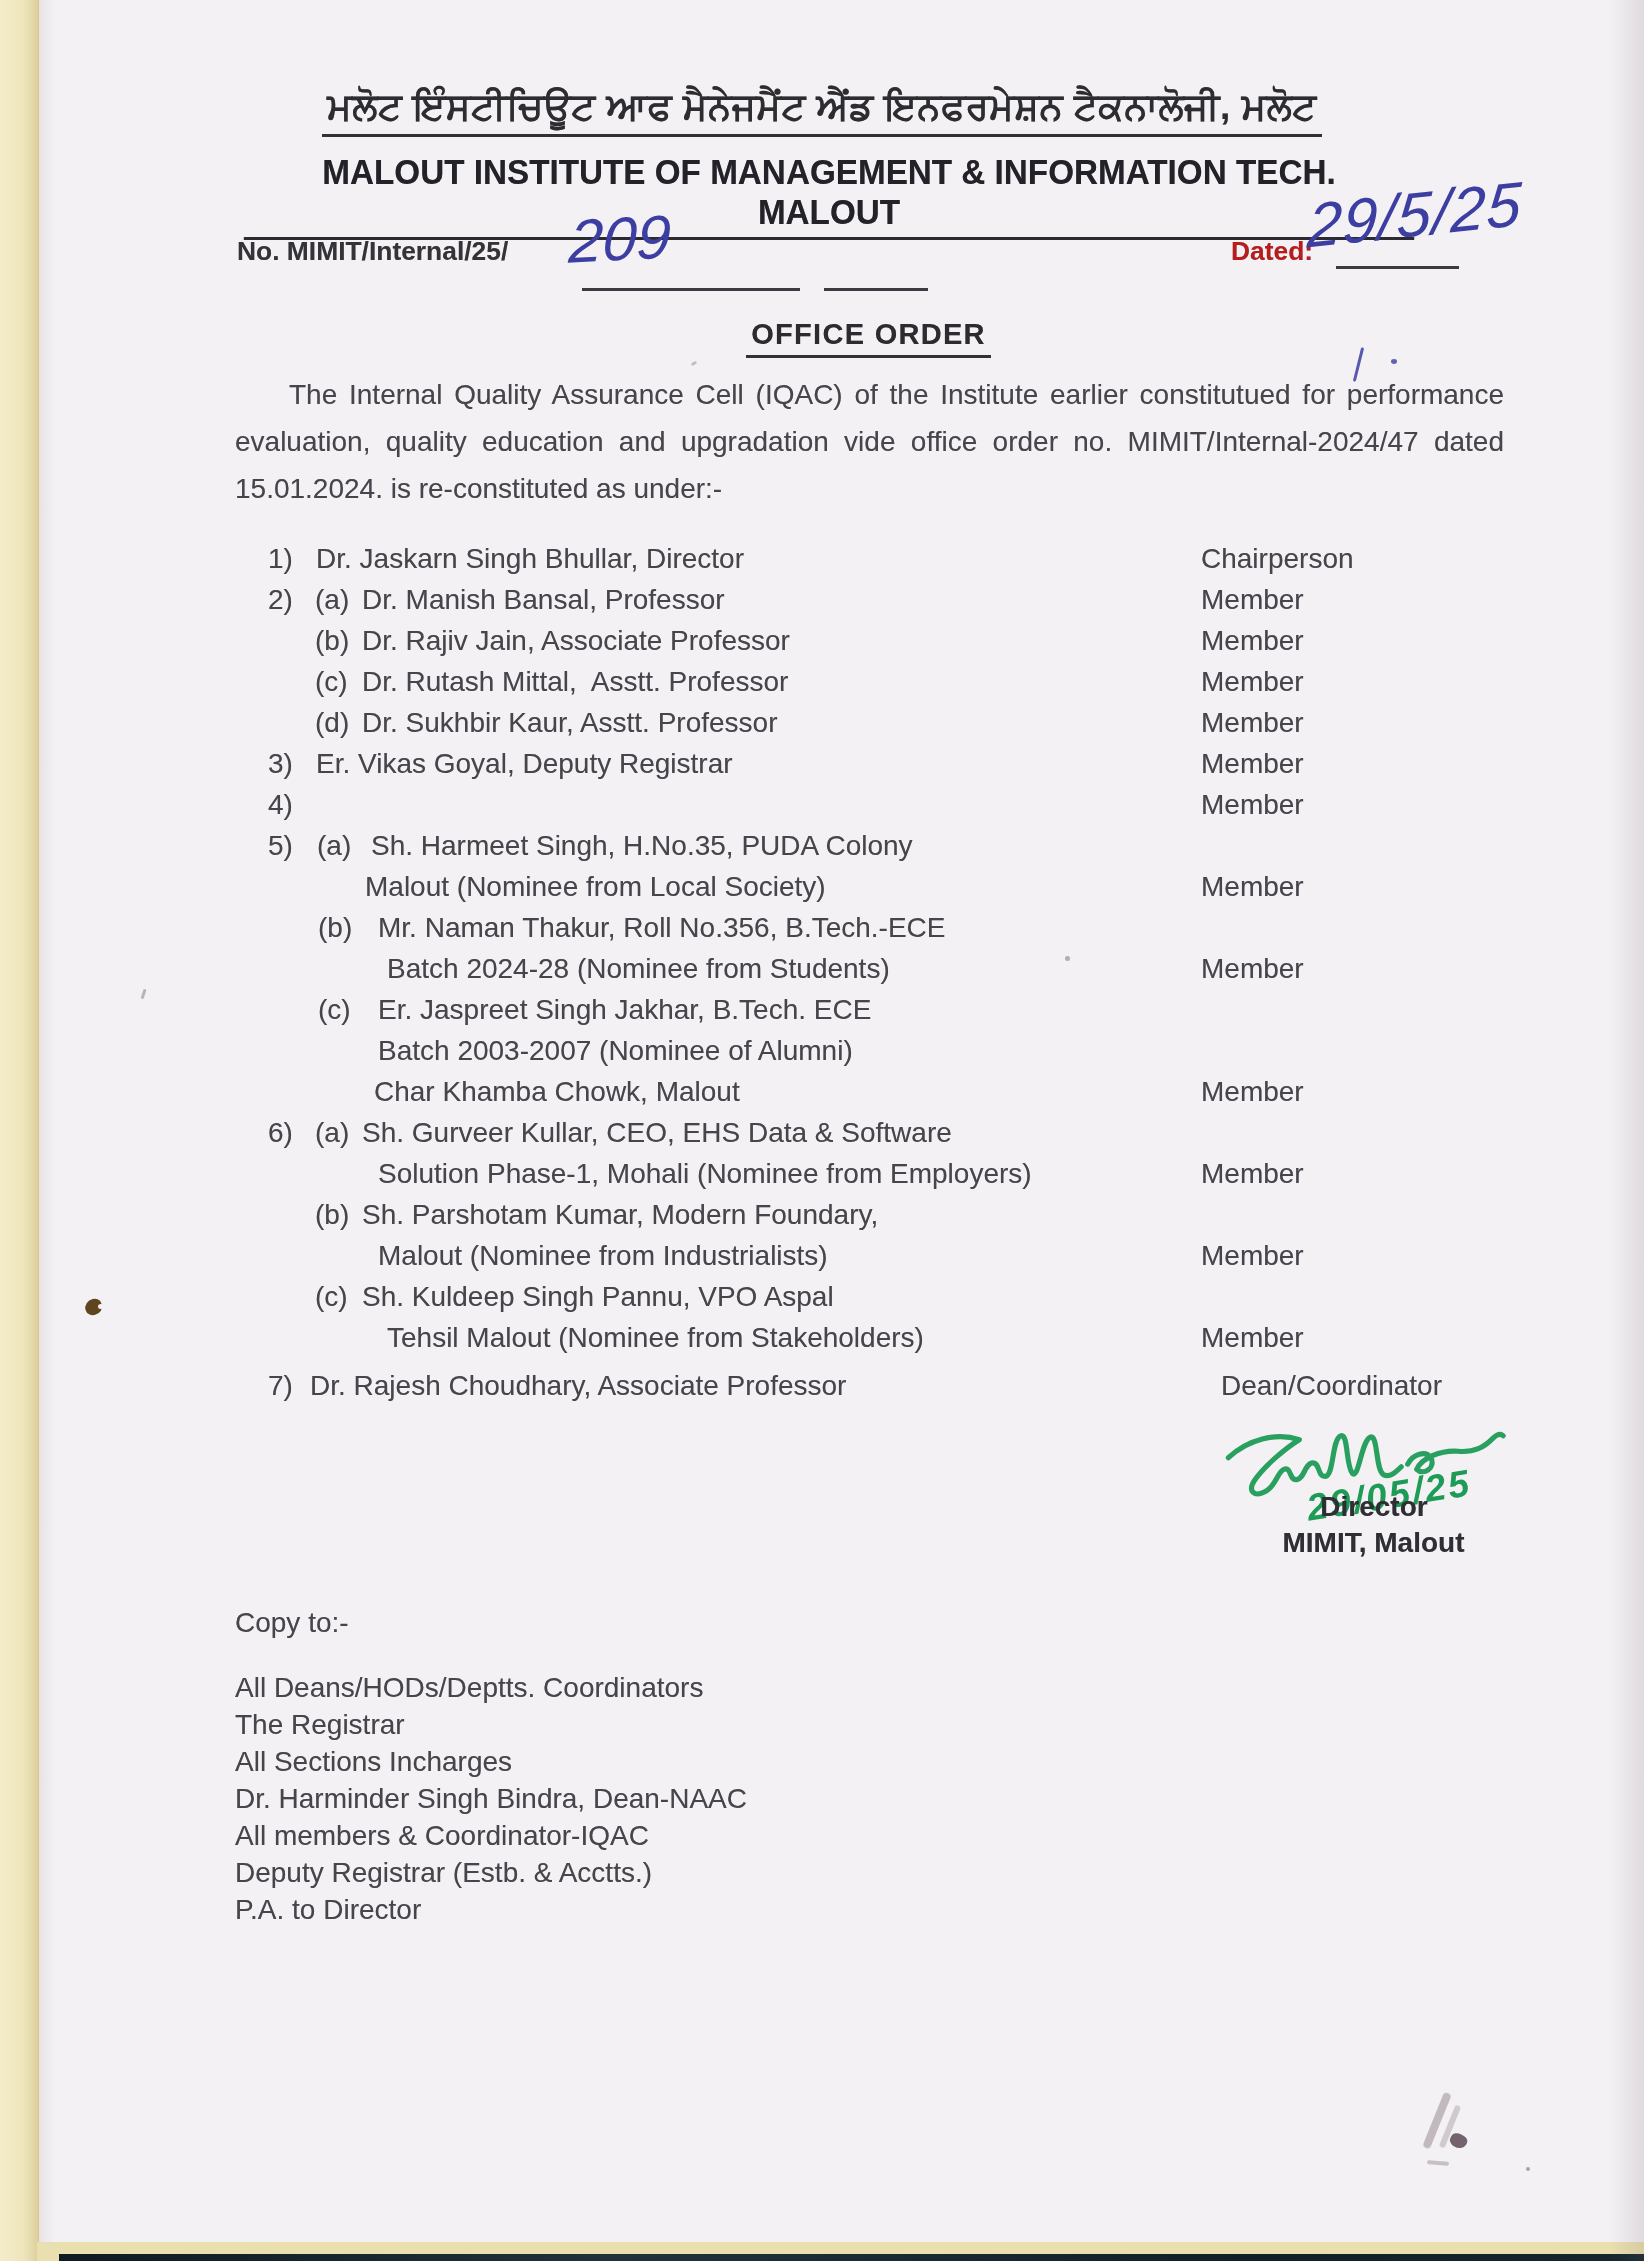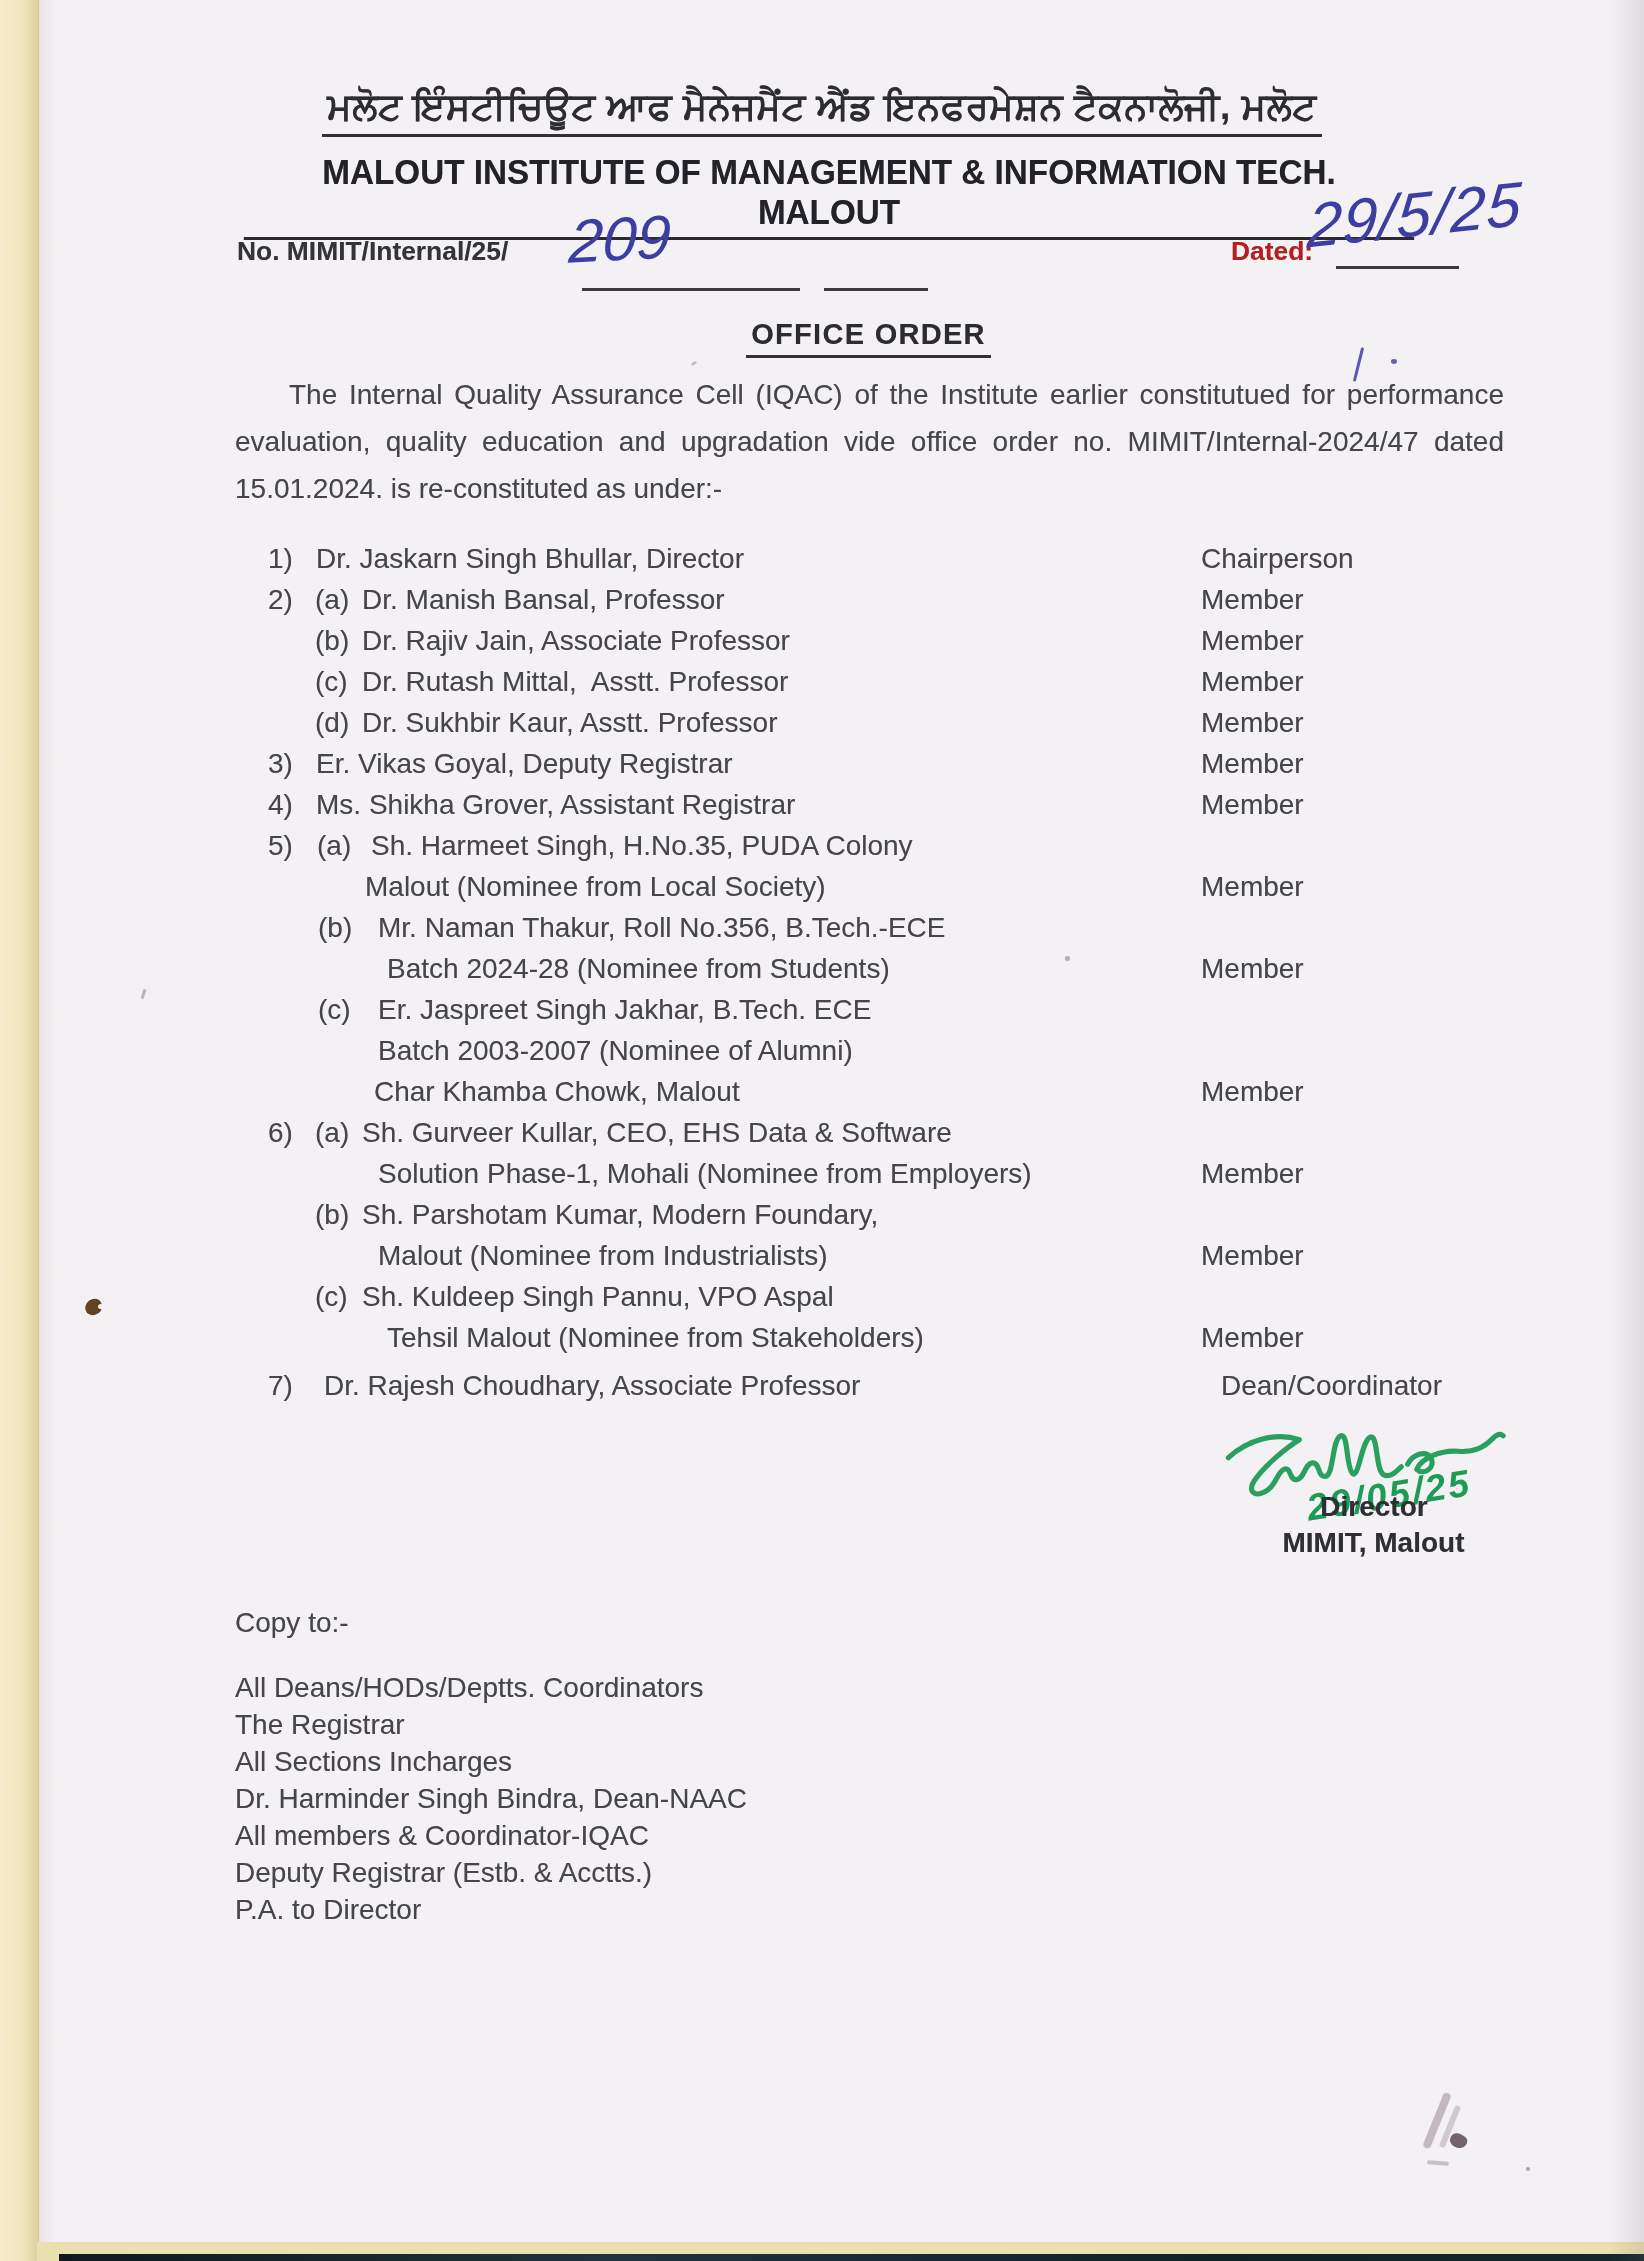--- a/index.html
+++ b/index.html
@@ -50,21 +50,21 @@
   
   .roster{left:268px;top:543px;width:1283px;}
   .r-row{position:relative;height:41px;font-size:28px;color:var(--text-body,#45454b);
     white-space:pre;text-shadow:0 0 0.6px rgba(70,70,80,.35);}
   .r-num,.r-letter,.r-text,.r-role{position:absolute;top:0;}
   .r-num{left:0;}
   .r-role{left:933px;}
   .frow{left:268px;top:1370px;width:1290px;height:41px;font-size:28px;
     color:var(--text-body,#45454b);text-shadow:0 0 0.6px rgba(70,70,80,.35);}
   .f-num{position:absolute;left:0;top:0;}
-  .f-text{position:absolute;left:56px;top:0;white-space:nowrap;}
+  .f-text{position:absolute;left:42px;top:0;white-space:nowrap;}
   .f-role{position:absolute;left:953px;top:0;white-space:nowrap;}
   
   .sig{left:1214px;top:1410px;width:310px;height:129px;}
   .sig-path{fill:none;stroke:var(--ink-green,#1e9b57);stroke-width:8;
     stroke-linecap:round;stroke-linejoin:round;opacity:.95;}
   .sig-date{fill:var(--ink-green,#1e9b57);font-size:58px;font-style:italic;
     font-weight:bold;letter-spacing:4px;font-family:"Liberation Sans",sans-serif;}
   .sig-title{left:1298px;top:1491px;width:152px;text-align:center;font-size:28px;
     font-weight:bold;color:#2e2e33;text-shadow:0 0 0.6px rgba(45,45,55,.45);}
   .sig-org{left:1265px;top:1527px;width:217px;text-align:center;font-size:28px;
@@ -172,21 +172,20 @@
   <div class="r-row">
     <span class="r-num">3)</span>
     <span class="r-letter"></span>
     <span class="r-text" style="left: 48px;">Er. Vikas Goyal, Deputy Registrar</span>
     <span class="r-role">Member</span>
   </div>
 
   <div class="r-row">
     <span class="r-num">4)</span>
     <span class="r-letter"></span>
-    <span class="r-text" style="left: 48px;">Ms. Shikha Grover, Assistant Registrar</span>
     <span class="r-role">Member</span>
   </div>
 
   <div class="r-row">
     <span class="r-num">5)</span>
     <span class="r-letter" style="left: 49px;">(a)</span>
     <span class="r-text" style="left: 103px;">Sh. Harmeet Singh, H.No.35, PUDA Colony</span>
     <span class="r-role"></span>
   </div>
 

